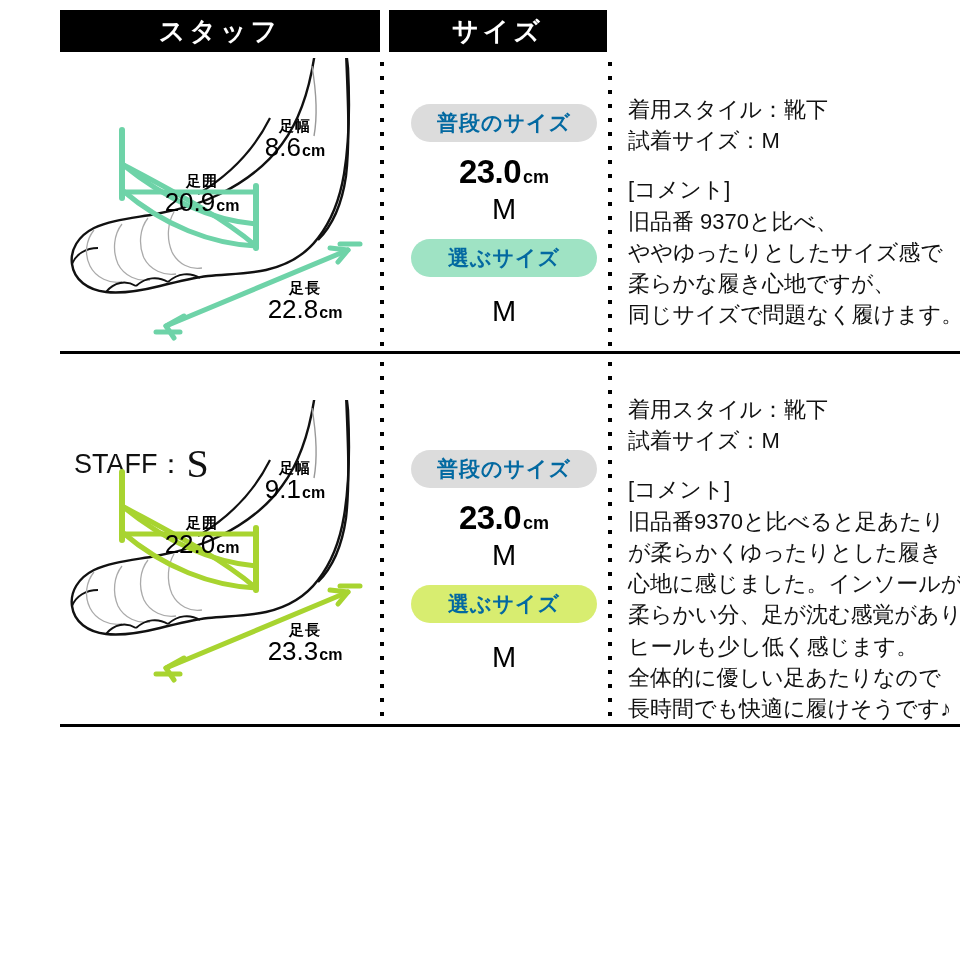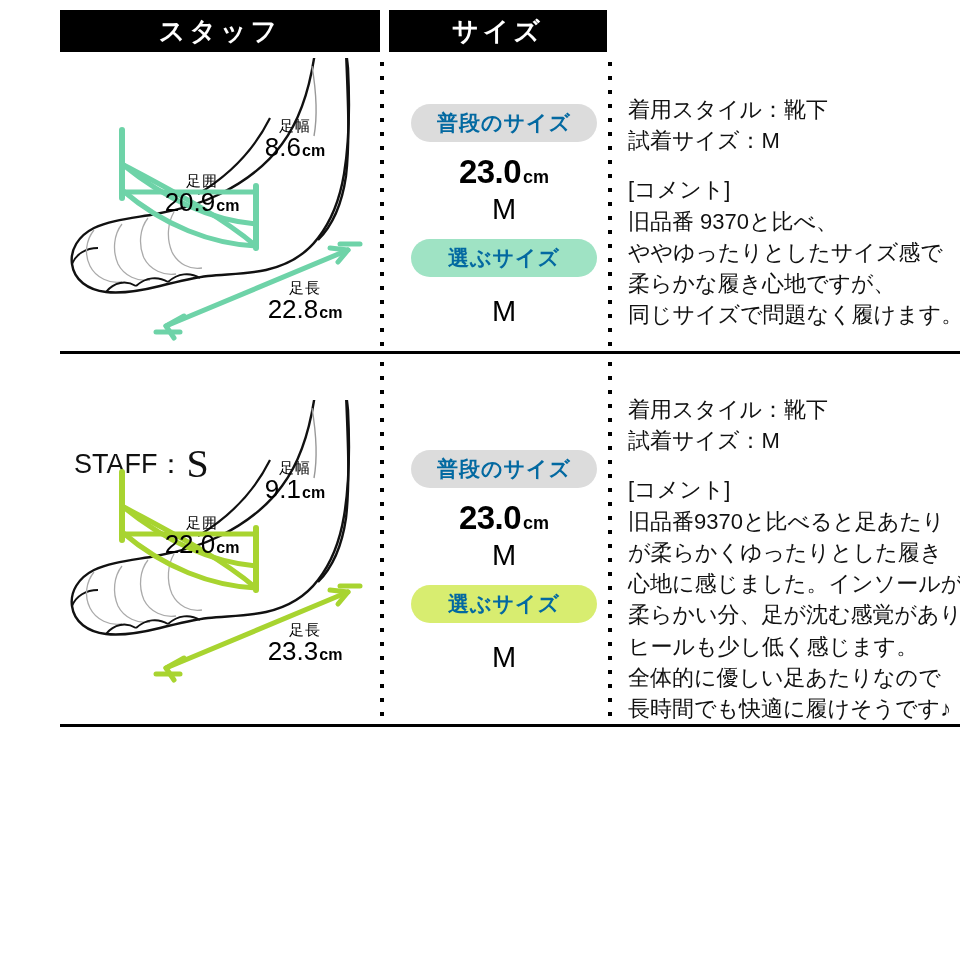--- a/index.html
+++ b/index.html
@@ -114,21 +114,21 @@
   
   .meas {
     position: absolute;
     text-align: center;
     white-space: nowrap;
     line-height: 1.05;
   }
   .meas .lbl {
     display: block;
     font-size: 15px;
-    font-weight: 400;
+    font-weight: 700;
     letter-spacing: 1px;
   }
   .meas .val {
     font-size: 26px;
     font-weight: 400;
   }
   .meas .unit {
     font-size: 16px;
     font-weight: 700;
     padding-left: 1px;

